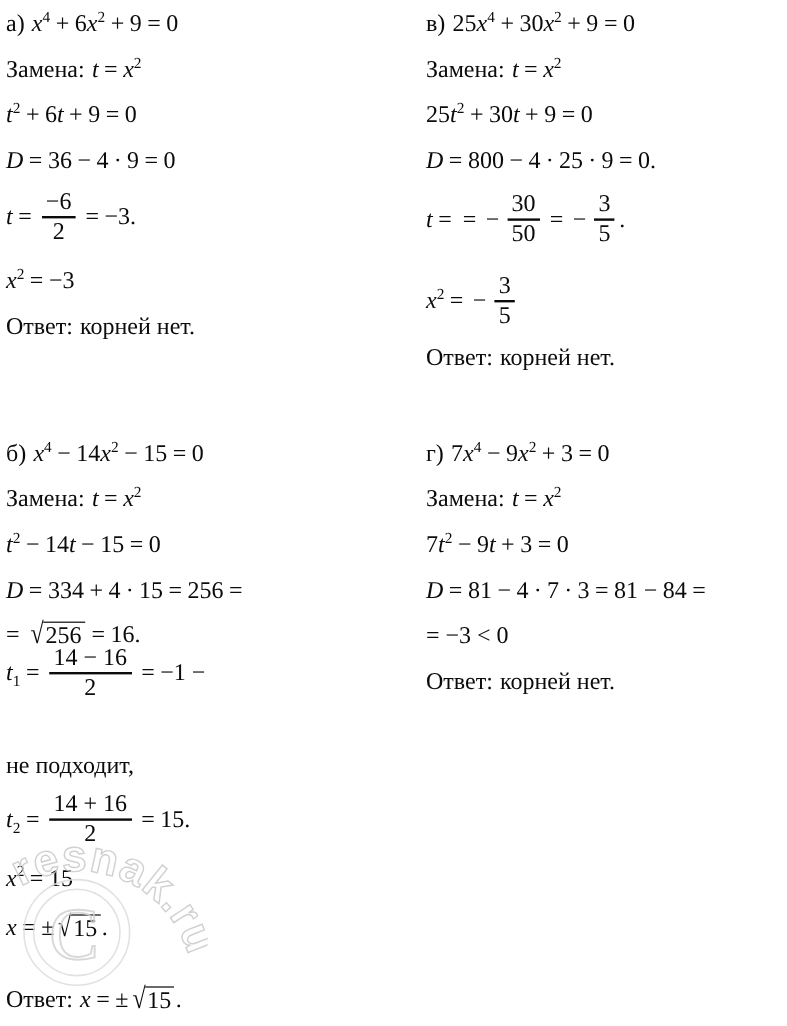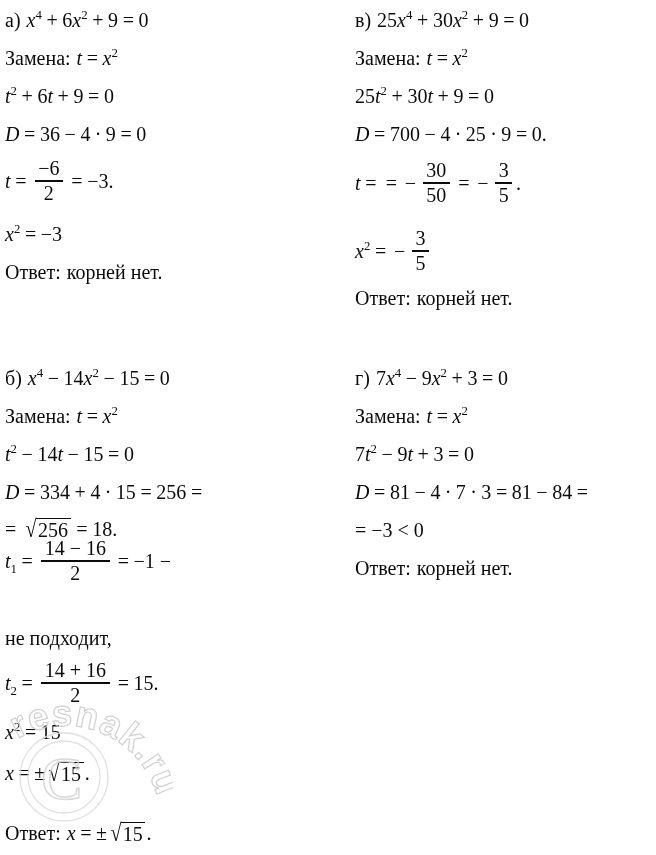--- a/index.html
+++ b/index.html
@@ -254,21 +254,21 @@
       </div>
 
       <div class="line tall" style="top:518px">
         <span class="rm">=</span>
           <span class="sp"></span>
         <span class="sqrt">
           <span class="glyph">√</span>
           <span class="rad">256</span>
         </span>
         <span class="op">=</span>
-          <span>18.</span>
+          <span>16.</span>
       </div>
 
       <div class="line tall" style="top:538px">
         <span class="var">t<span class="sub">1</span></span>
           <span class="op">=</span>
         <span class="frac">
           <span class="num">14 − 16</span>
           <span class="bar"></span>
           <span class="den">2</span>
         </span>
@@ -358,21 +358,21 @@
           <span class="var">t</span>
           <span class="op">+</span>
           <span class="rm">9</span>
           <span class="op">=</span>
           <span class="rm">0</span>
       </div>
 
       <div class="line" style="top:124px">
         <span class="var">D</span>
           <span class="op">=</span>
-          <span class="rm">700</span>
+          <span class="rm">800</span>
           <span class="op">−</span>
           <span class="rm">4</span>
           <span class="dot">·</span>
           <span class="rm">25</span>
           <span class="dot">·</span>
           <span class="rm">9</span>
           <span class="op">=</span>
           <span class="rm">0.</span>
       </div>
 

